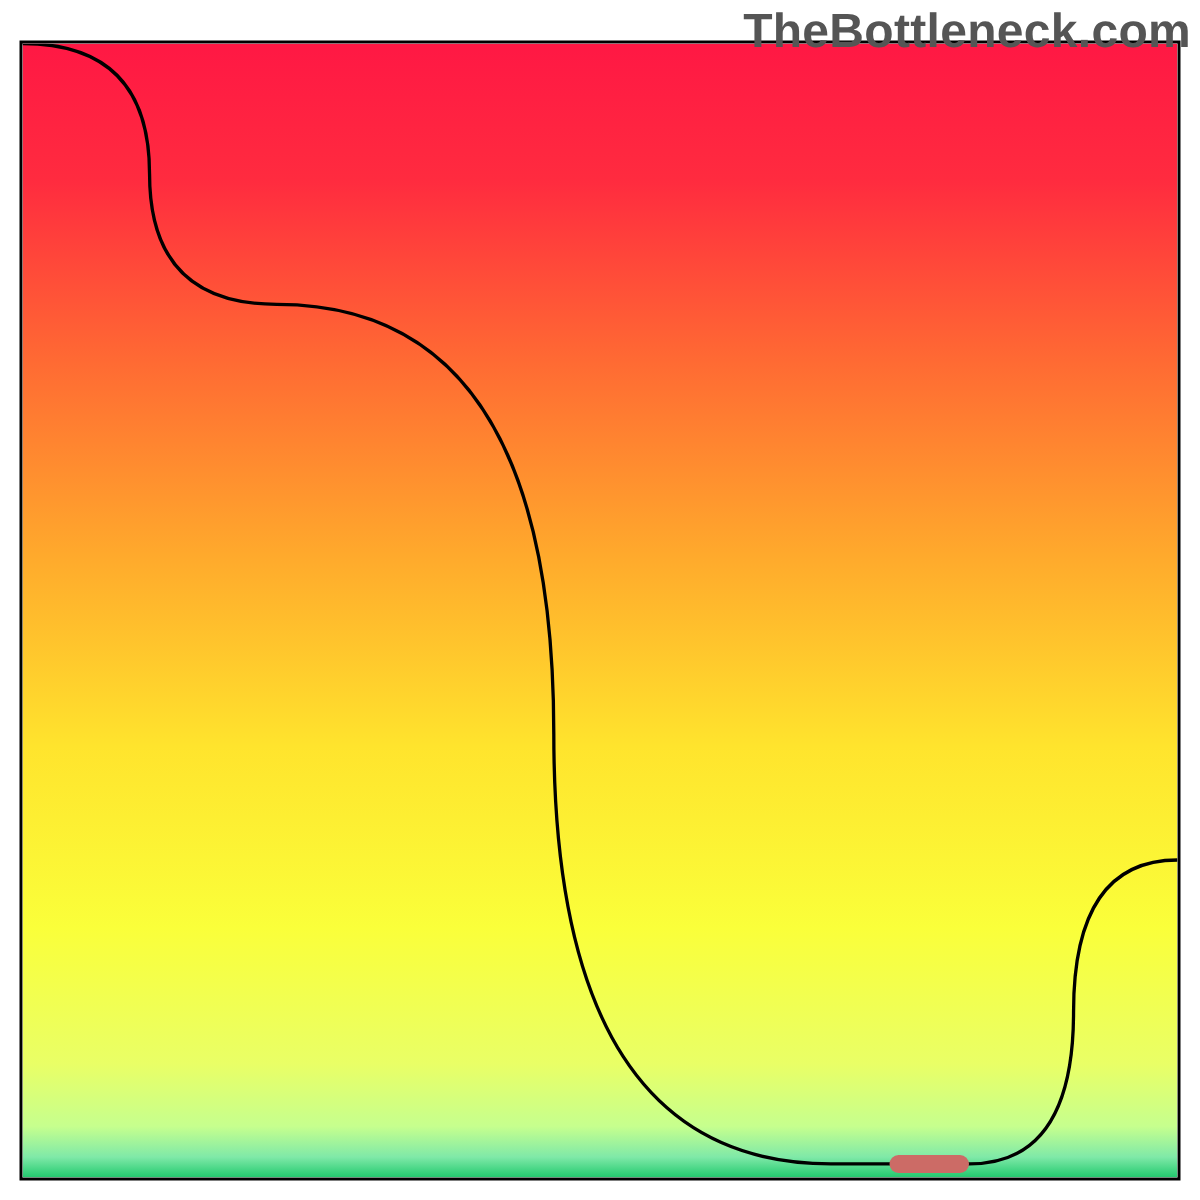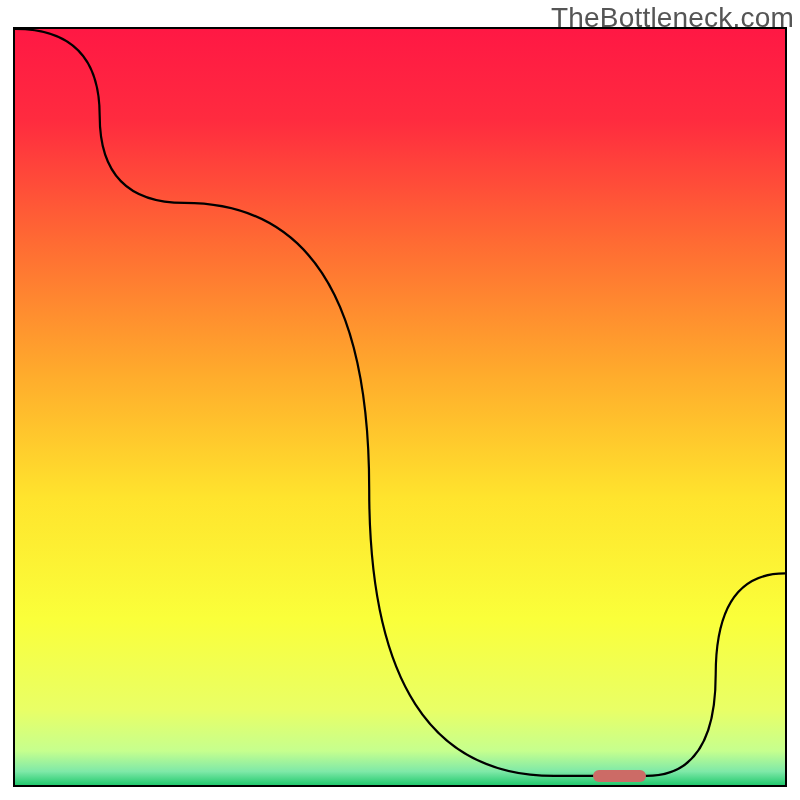--- a/index.html
+++ b/index.html
@@ -13,22 +13,22 @@
   .container {
     position: relative;
     width: 800px;
     height: 800px;
   }
   .watermark {
     position: absolute;
     top: 2px;
     right: 6px;
     color: #555555;
-    font-size: 28px;
-    font-weight: normal;
+    font-size: 32px;
+    font-weight: bold;
     letter-spacing: 0.2px;
     z-index: 20;
     text-align: center;
   }
   .plot-frame {
     position: absolute;
     left: 13px;
     top: 27px;
     width: 774px;
     height: 760px;

